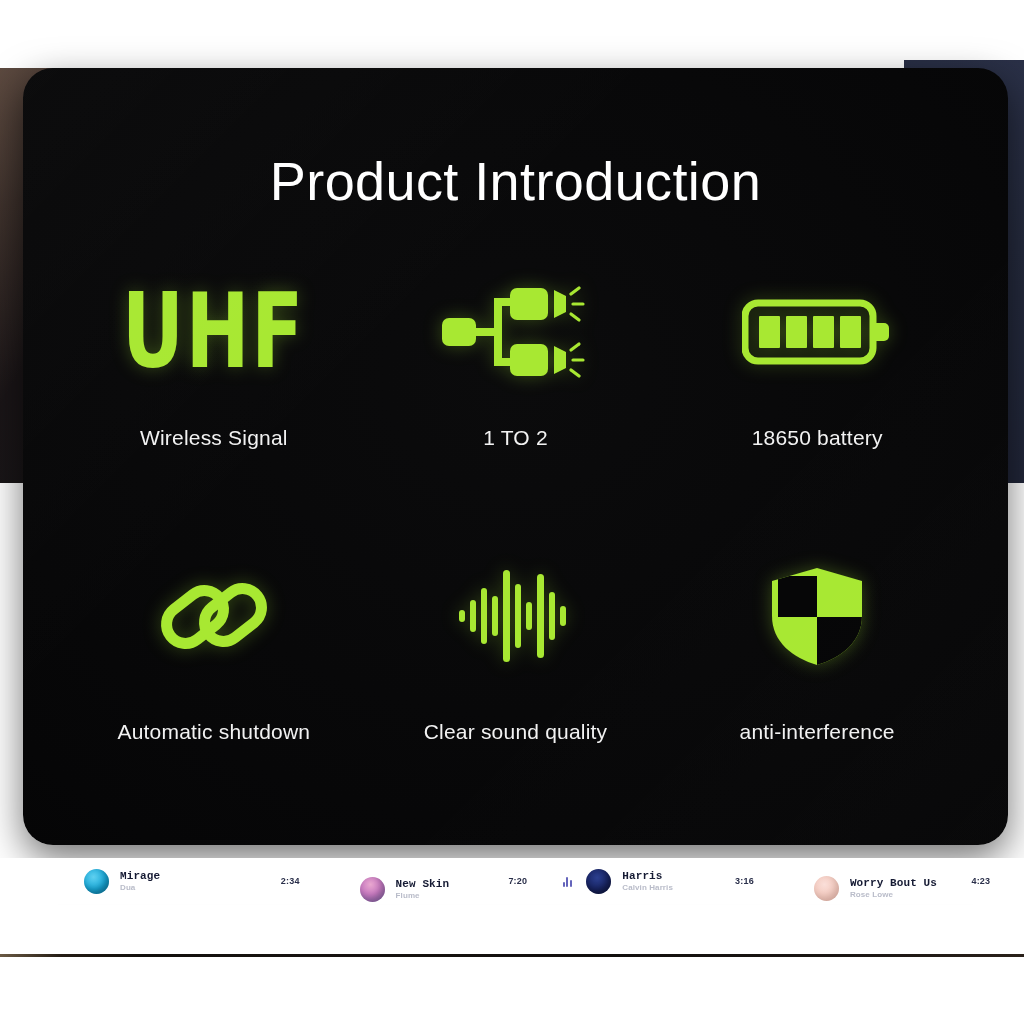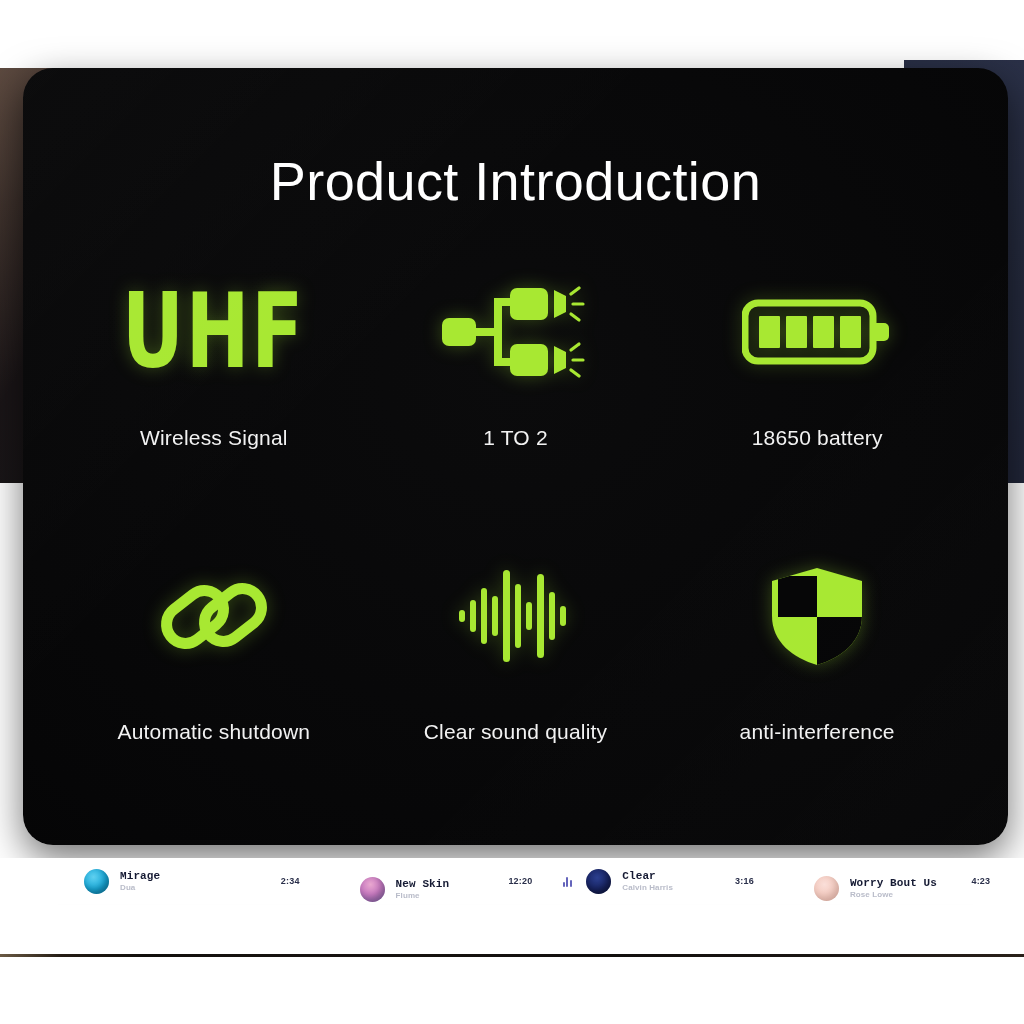--- a/index.html
+++ b/index.html
@@ -283,31 +283,31 @@
     </div>
     <div class="track-duration" style="width:90px;margin-left:48px;">2:34</div>
 
     <div class="track-row" style="width:170px;margin-top:17px;">
       <div class="track-art art-1"></div>
       <div class="track-meta">
         <div class="track-title">New Skin</div>
         <div class="track-artist">Flume</div>
       </div>
     </div>
-    <div class="track-duration" style="width:62px;">12:20</div>
+    <div class="track-duration" style="width:62px;">7:20</div>
     <div class="eq-icon">
         <i></i>
         <i></i>
         <i></i>
       </div>
 
     <div class="track-row" style="width:170px;">
       <div class="track-art art-2"></div>
       <div class="track-meta">
-        <div class="track-title">Clear</div>
+        <div class="track-title">Harris</div>
         <div class="track-artist">Calvin Harris</div>
       </div>
     </div>
     <div class="track-duration" style="width:90px;">3:16</div>
 
     <div class="track-row" style="width:180px;margin-top:14px;">
       <div class="track-art art-3"></div>
       <div class="track-meta">
         <div class="track-title">Worry Bout Us</div>
         <div class="track-artist">Rose Lowe</div>

